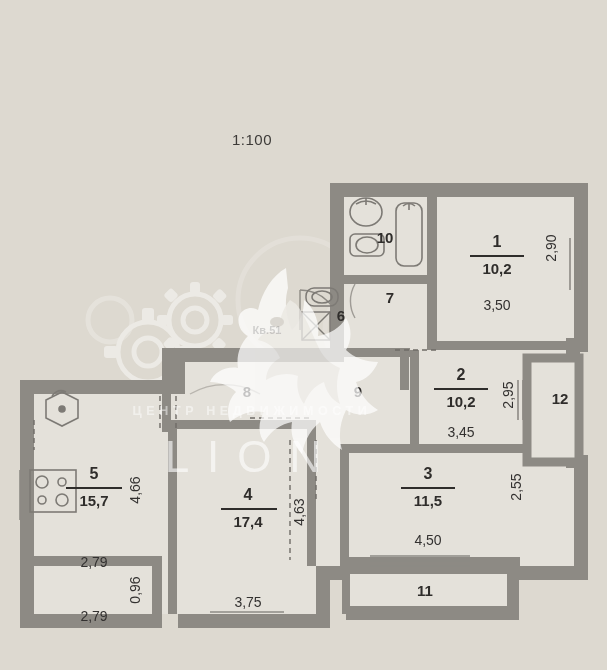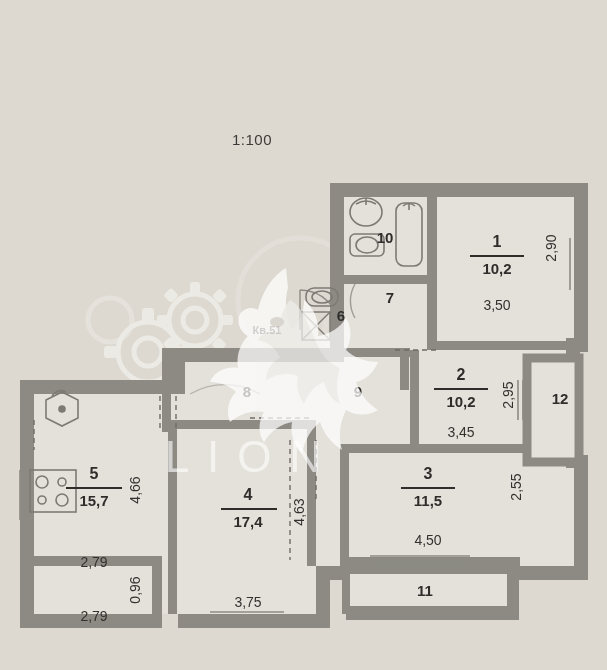--- a/index.html
+++ b/index.html
@@ -365,15 +365,16 @@
           C 326 392 332 400 340 404
           C 336 392 336 380 340 368
           C 330 364 322 356 318 346
           C 312 334 306 316 296 304 Z"></path>
         <ellipse cx="277" cy="322" rx="7" ry="5" fill="#cfccc6" opacity=".8"></ellipse>
       </g>
 
     </g>
   </svg>
 
+  <div class="wm-text wm-center">ЦЕНТР НЕДВИЖИМОСТИ</div>
   <div class="wm-text wm-lion">LION</div>
 
 </div>
 
 </body></html>

